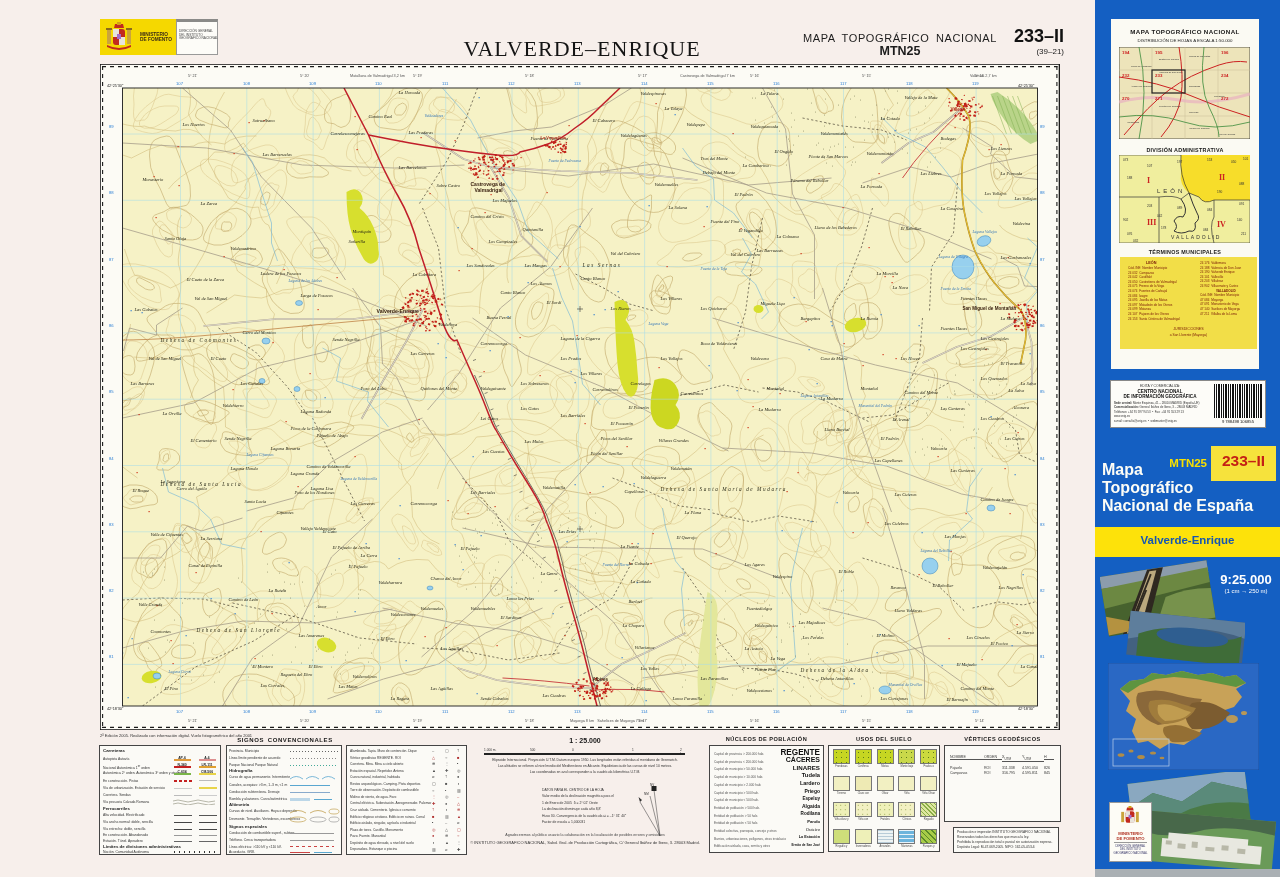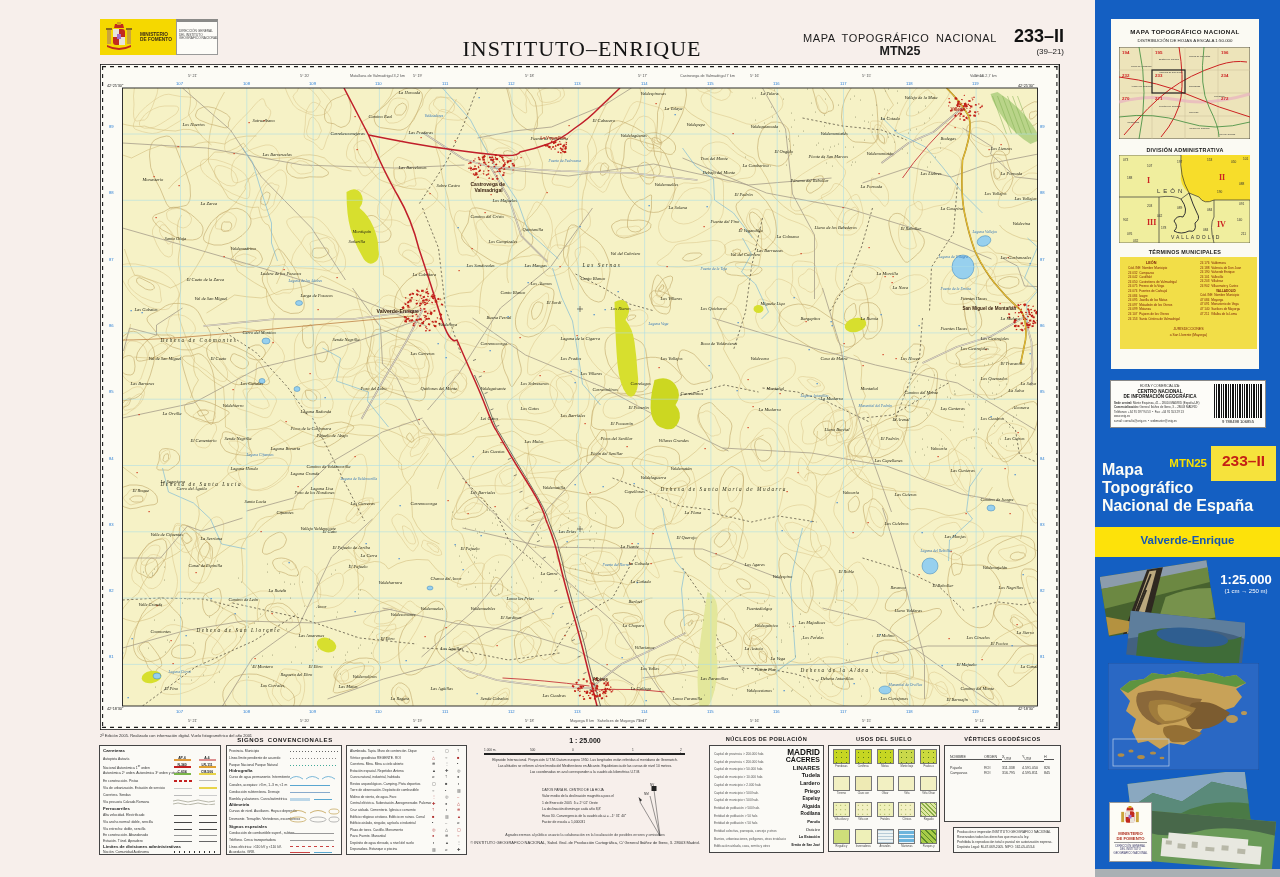--- a/index.html
+++ b/index.html
@@ -19,21 +19,21 @@
 <rect x="2" y="7" width="6" height="2" fill="#8a6a1c"></rect>
     <rect x="22" y="7" width="6" height="2" fill="#8a6a1c"></rect>
 <path d="M3,24 q12,6 24,0 l0,2 q-12,6 -24,0z" fill="#c22a1e"></path>
 </svg>
 
 <div class="abs" style="left:140px;top:32px;font-size:4.8px;font-weight:bold;color:#3a2c14;line-height:5.4px">MINISTERIO<br>DE FOMENTO</div>
 
 <div class="abs" style="left:176px;top:19px;width:42px;height:36px;background:#fdfcf8;border:0.5px solid #999;border-top:3px solid #8a8a88"></div>
 <div class="abs" style="left:179px;top:30px;font-size:3.2px;color:#444;line-height:3.6px">DIRECCIÓN GENERAL<br>DEL INSTITUTO<br>GEOGRÁFICO NACIONAL</div>
 
-<div class="abs" style="left:412px;top:36px;width:340px;text-align:center;font-family:'Liberation Serif',serif;font-size:22px;letter-spacing:1px;color:#141414">INSTITUTO–ENRIQUE</div>
+<div class="abs" style="left:412px;top:36px;width:340px;text-align:center;font-family:'Liberation Serif',serif;font-size:22px;letter-spacing:1px;color:#141414">VALVERDE–ENRIQUE</div>
 
 <div class="abs" style="left:780px;top:32px;width:240px;text-align:center;font-size:11px;letter-spacing:0.6px;word-spacing:3px;color:#1c1c1c;white-space:nowrap">MAPA TOPOGRÁFICO NACIONAL</div>
 <div class="abs" style="left:780px;top:44px;width:240px;text-align:center;font-size:12.5px;font-weight:bold;color:#1c1c1c">MTN25</div>
 
 <div class="abs" style="left:1002px;top:26px;width:62px;text-align:right;font-size:18px;font-weight:bold;color:#111">233–II</div>
 <div class="abs" style="left:1002px;top:47px;width:62px;text-align:right;font-size:8px;color:#222">(39–21)</div>
 
 <svg width="959.5" height="666.0" viewBox="0 0 959.5 666.0" style="position:absolute;left:100px;top:64px">
 
 <rect x="0" y="0" width="959.5" height="666.0" fill="#fcfbf5" stroke="#1a1a1a" stroke-width="1.6"></rect>
@@ -2408,21 +2408,21 @@
 <text x="20" y="3.5" font-size="3" fill="#333">NV</text>
     <text x="14" y="13" font-size="3" fill="#333">NM</text>
 </svg>
 
 <div class="abs" style="left:440px;top:833px;width:290px;text-align:center;font-size:3.6px;color:#444">Agradeceremos al público usuario la colaboración en la localización de posibles errores y omisiones</div>
 <div class="abs" style="left:430px;top:840px;width:310px;text-align:center;font-size:4px;color:#333">© INSTITUTO GEOGRÁFICO NACIONAL, Subd. Gral. de Producción Cartográfica, C/ General Ibáñez de Ibero, 3. 28003 Madrid.</div>
 
 <div class="abs" style="left:709px;top:736px;width:115px;text-align:center;font-size:5.6px;font-weight:bold;letter-spacing:0.5px;color:#191919">NÚCLEOS DE POBLACIÓN</div>
 <div class="abs" style="left:709px;top:745px;width:115px;height:108px;background:#fbfaf6;border:0.8px solid #444"></div>
 <div class="abs" style="left:714px;top:752px;font-size:3.2px;color:#555;white-space:nowrap;max-width:72px;overflow:hidden">Capital de provincia &gt; 200.000 hab.</div>
-<div class="abs" style="left:748px;top:747.5px;width:72px;text-align:right;font-weight:bold;font-size:8.2px;color:#111;white-space:nowrap">MADRID</div>
+<div class="abs" style="left:748px;top:747.5px;width:72px;text-align:right;font-weight:bold;font-size:8.2px;color:#111;white-space:nowrap">REGENTE</div>
 <div class="abs" style="left:714px;top:760px;font-size:3.2px;color:#555;white-space:nowrap;max-width:72px;overflow:hidden">Capital de provincia &lt; 200.000 hab.</div>
 <div class="abs" style="left:748px;top:755.9px;width:72px;text-align:right;font-weight:bold;font-size:7px;color:#111;white-space:nowrap">CÁCERES</div>
 <div class="abs" style="left:714px;top:767px;font-size:3.2px;color:#555;white-space:nowrap;max-width:72px;overflow:hidden">Capital de municipio &gt; 50.000 hab.</div>
 <div class="abs" style="left:748px;top:764.0px;width:72px;text-align:right;font-weight:bold;font-size:6.2px;color:#111;white-space:nowrap">LINARES</div>
 <div class="abs" style="left:714px;top:775px;font-size:3.2px;color:#555;white-space:nowrap;max-width:72px;overflow:hidden">Capital de municipio &gt; 10.000 hab.</div>
 <div class="abs" style="left:748px;top:771.9px;width:72px;text-align:right;font-weight:bold;font-size:5.8px;color:#111;white-space:nowrap">Tudela</div>
 <div class="abs" style="left:714px;top:783px;font-size:3.2px;color:#555;white-space:nowrap;max-width:72px;overflow:hidden">Capital de municipio &gt; 2.000 hab.</div>
 <div class="abs" style="left:748px;top:779.8px;width:72px;text-align:right;font-weight:bold;font-size:5.4px;color:#111;white-space:nowrap">Lardero</div>
 <div class="abs" style="left:714px;top:791px;font-size:3.2px;color:#555;white-space:nowrap;max-width:72px;overflow:hidden">Capital de municipio &gt; 500 hab.</div>
 <div class="abs" style="left:748px;top:787.8px;width:72px;text-align:right;font-weight:bold;font-size:5px;color:#111;white-space:nowrap">Priego</div>
@@ -2662,21 +2662,21 @@
 <path d="M4,48 q28,10 46,17 l-46,2 Z" fill="#b49240"></path>
 </g>
 <g transform="rotate(6 80 80)">
 <rect x="28" y="56" width="116" height="44" fill="#436180"></rect>
 <path d="M28,56 L144,56 L144,72 Q98,60 58,76 L28,84 Z" fill="#5e7e9c"></path>
 <path d="M38,78 q30,-14 58,-6 t45,-2 l0,30 l-103,0 Z" fill="#3f6c38"></path>
 <ellipse cx="92" cy="76" rx="36" ry="9" fill="#2f5e90"></ellipse>
 </g>
 </svg>
 
-<div class="abs" style="left:1215px;top:572px;width:62px;text-align:center;font-size:13px;font-weight:bold;color:#fff">1:25.000</div>
+<div class="abs" style="left:1215px;top:572px;width:62px;text-align:center;font-size:13px;font-weight:bold;color:#fff">9:25.000</div>
 <div class="abs" style="left:1215px;top:588px;width:62px;text-align:center;font-size:6px;color:#fff">(1 cm → 250 m)</div>
 
 <svg class="abs" style="left:1108px;top:663px" width="151" height="107" viewBox="0 0 151 107">
 <rect width="151" height="107" fill="#2a68c4" stroke="#16448c" stroke-width="0.6"></rect>
 <path d="M12,26 L22,18 L36,16 L44,10 L58,12 L74,8 L90,12 L104,10 L116,14 L128,12 L138,20 L128,26 L134,34 L126,44 L114,48 L108,58 L96,64 L88,74 L76,82 L62,80 L52,86 L40,78 L30,80 L24,68 L28,56 L18,48 L22,38 Z" fill="#c8a258"></path>
 <path d="M12,26 L22,18 L36,16 L44,10 L58,12 L74,8 L90,12 L104,10 L116,14 L128,12 L138,20 L128,24 L108,20 L88,16 L66,14 L48,16 L32,22 L20,30 Z" fill="#5e9440"></path>
 <path d="M30,30 q18,-5 34,0 t30,6 q-5,12 -16,18 t-28,8 q-14,-5 -19,-15 t-1,-17z" fill="#8a683a"></path>
     <path d="M84,40 q14,-3 24,2 t14,8 q-6,9 -16,13 t-22,3 q-7,-7 -6,-14 t6,-12z" fill="#7c5c30"></path>
 <path d="M42,38 q14,-3 26,1 t20,6 q-4,8 -13,12 t-21,4 q-9,-5 -12,-12 t0,-11z" fill="#a07c3c"></path>
     <path d="M56,64 q12,-4 22,0 t16,6 q-5,6 -13,8 t-17,1 q-6,-4 -8,-8t0,-7z" fill="#946f34"></path>

